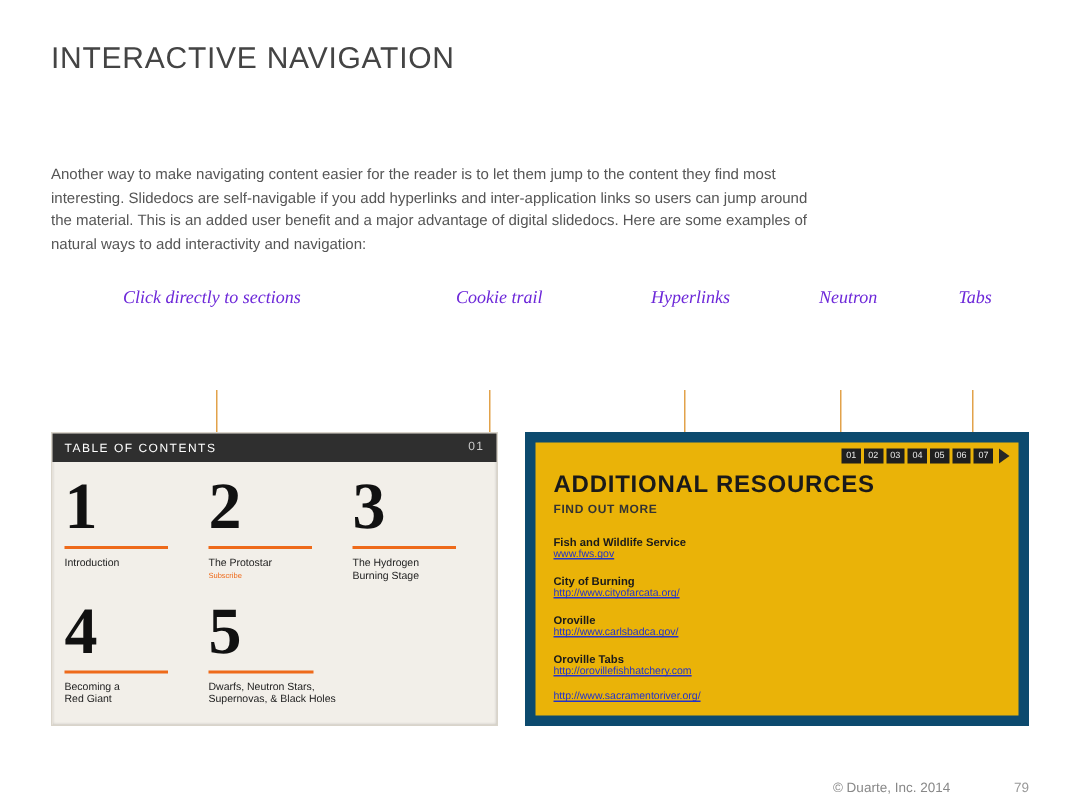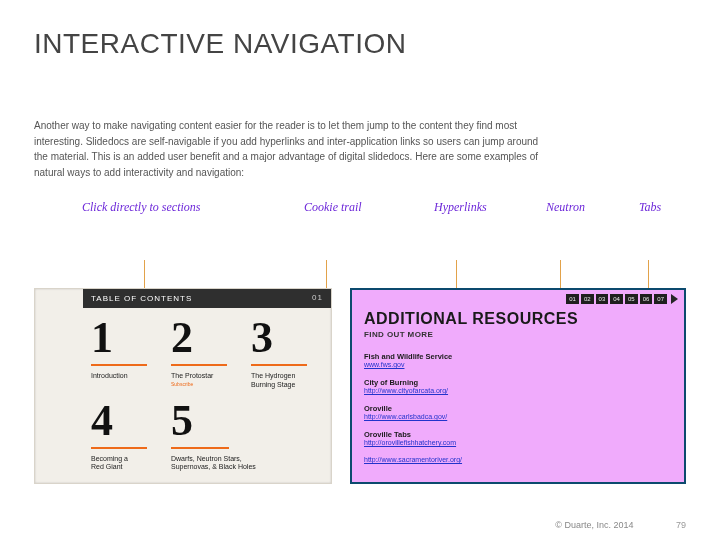--- a/index.html
+++ b/index.html
@@ -9,21 +9,21 @@
     background: #ffffff;
     font-family: Arial, Helvetica, sans-serif;
     color: #3a3a3a;
     position: relative;
     overflow: hidden;
   }
   .page {
     padding: 28px 34px 0 34px;
   }
   h1.title {
-    font-size: 28px;
+    font-size: 20px;
     font-weight: 400;
     letter-spacing: 0.5px;
     color: #444;
     text-transform: uppercase;
   }
   p.body {
     margin-top: 58px;
     font-size: 10px;
     line-height: 1.55;
     color: #555;
@@ -62,21 +62,20 @@
   }
 
   
   .toc {
     flex: 0 0 298px;
     background: #f2efe9;
     border: 1px solid #d9d4ca;
     box-shadow: 0 0 2px rgba(0,0,0,.2) inset;
     position: relative;
     font-family: Arial, sans-serif;
-    padding-left: 48px;
   }
   .toc .bar {
     background: #2f2f2f;
     color: #fff;
     font-size: 8px;
     letter-spacing: 1px;
     padding: 5px 8px;
     position: relative;
   }
   .toc .bar .pg {
@@ -107,22 +106,22 @@
     color: #222;
     white-space: pre-line;
   }
   .toc-sub {
     position:absolute; bottom:6px; left:0; font-size:5px; color:#ee6a1a;
   }
 
   
   .res {
     flex: 1;
-    background: #f0abfc;
-    border: 2px solid #0c4a6e;
+    background: #eab308;
+    border: 7px solid #0c4a6e;
     position: relative;
     font-family: Arial, sans-serif;
   }
   .tabbar {
     position: absolute;
     top: 4px; right: 6px;
     display: flex;
     gap: 2px;
     align-items: center;
   }

